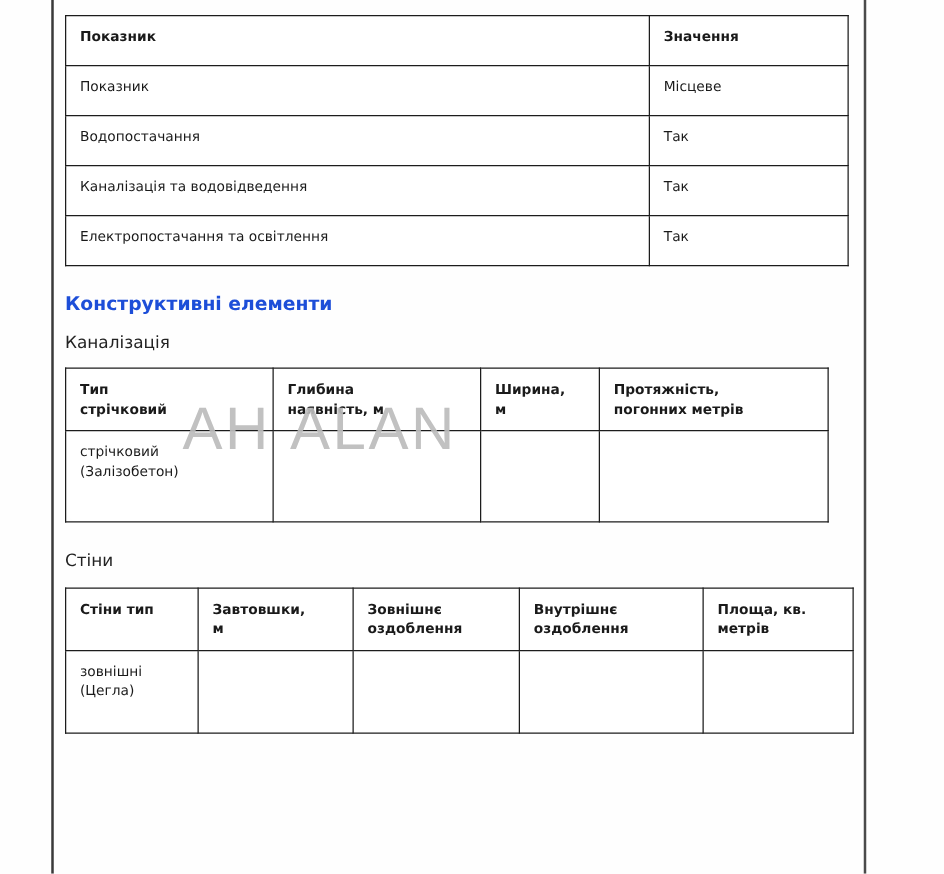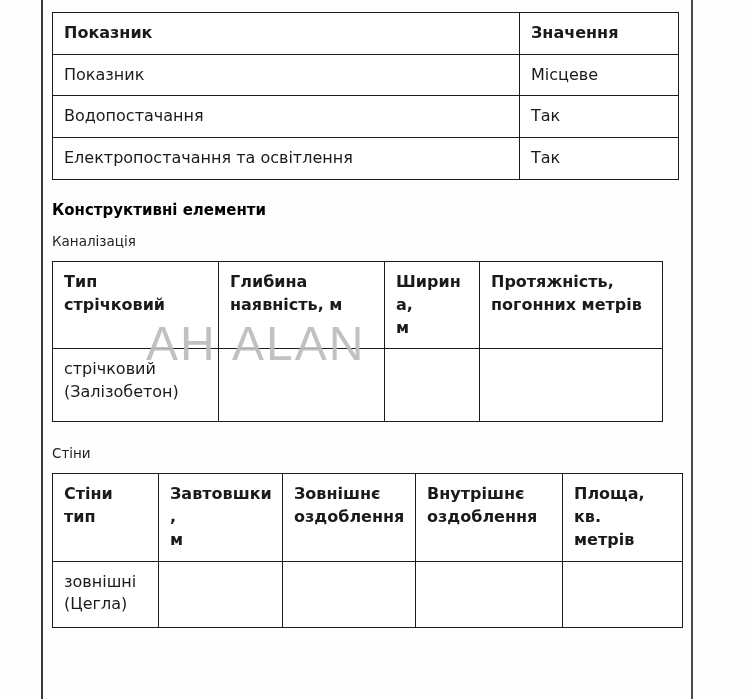--- a/index.html
+++ b/index.html
@@ -50,41 +50,41 @@
     letter-spacing: 0.1px;
     margin: 0 0 17px 0;
     line-height: 1.2;
     color: #111;
   }
   h2.section-heading {
     font-size: 15px;
     font-weight: bold;
     margin: 0 0 14px 0;
     line-height: 1.2;
-    color: #000000;
+    color: #1d4ed8;
   }
   .sub-label {
     font-size: 13.5px;
     font-weight: normal;
     margin: 0 0 12px 0;
     line-height: 1.2;
     color: #222;
   }
 
   
   table.doc-table {
     border-collapse: collapse;
     table-layout: fixed;
     background: #fff;
   }
   table.doc-table td,
   table.doc-table th {
     border: 1.4px solid #1c1c1c;
     padding: 9px 9px 9px 11px;
-    font-size: 16px;
+    font-size: 11px;
     line-height: 1.42;
     text-align: left;
     vertical-align: top;
     word-wrap: break-word;
   }
   table.doc-table th {
     font-weight: bold;
   }
   table.doc-table td.val-cell {
     font-weight: normal;
@@ -158,20 +158,24 @@
       <tbody>
         <tr>
           <td>Показник</td>
           <td class="val-cell">Місцеве</td>
         </tr>
         <tr>
           <td>Водопостачання</td>
           <td class="val-cell">Так</td>
         </tr>
         <tr>
+          <td>Каналізація та водовідведення</td>
+          <td class="val-cell">Так</td>
+        </tr>
+        <tr>
           <td>Електропостачання та освітлення</td>
           <td class="val-cell">Так</td>
         </tr>
       </tbody>
     </table>
 
     <h2 class="section-heading">Конструктивні елементи</h2>
 
     <div class="sub-label">Каналізація</div>
 

